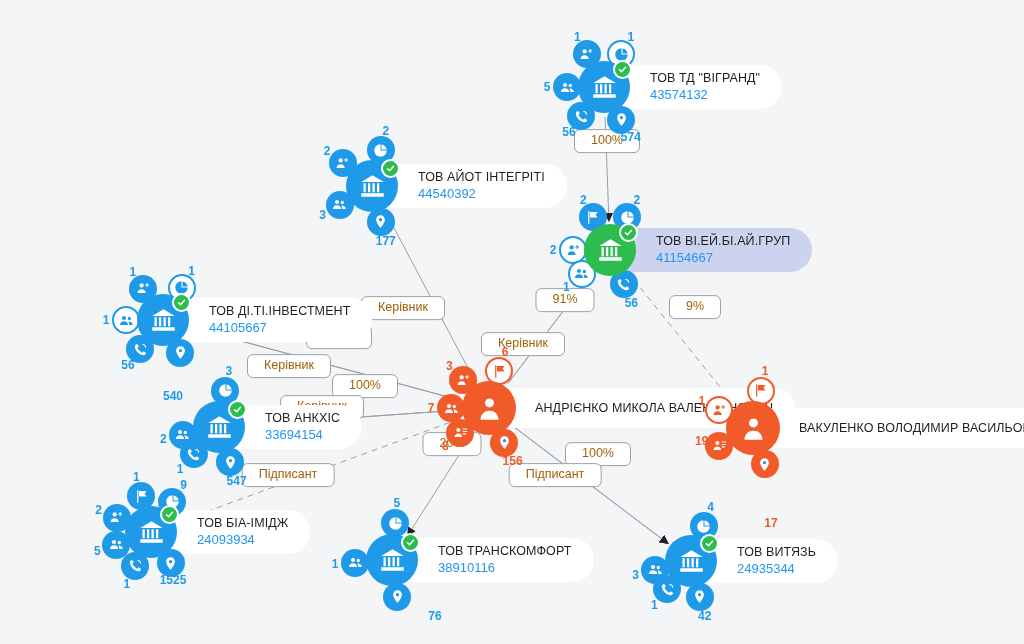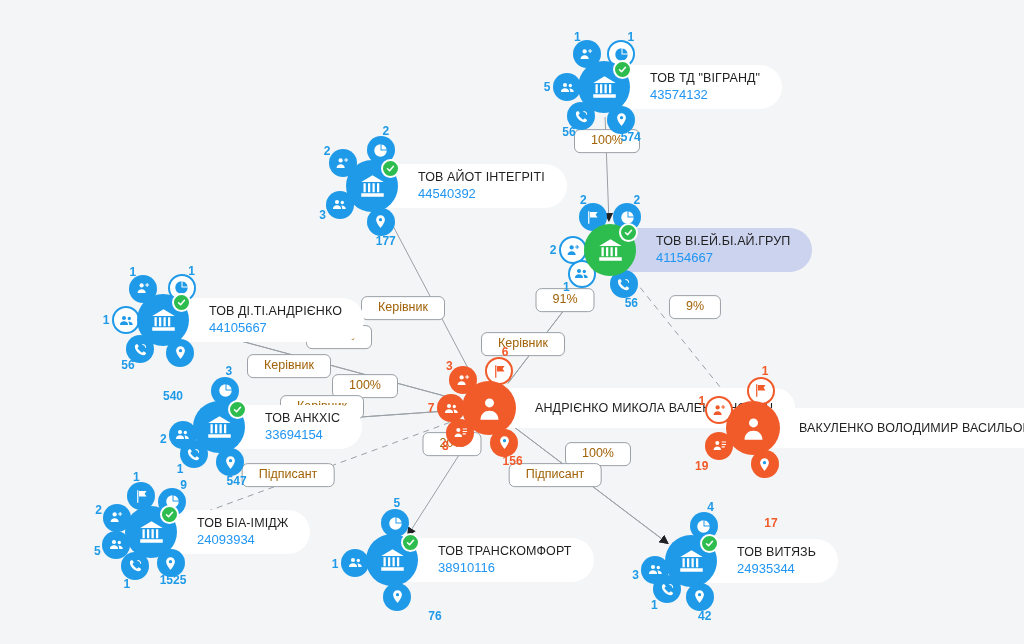--- a/index.html
+++ b/index.html
@@ -281,21 +281,21 @@
           </svg>
           <div class="verified">
             <svg viewBox="0 0 24 24" fill="none" stroke="#ffffff" stroke-width="4" stroke-linecap="round" stroke-linejoin="round">
               <path d="M4 12.5 L9.5 18 L20 6"></path>
             </svg>
           </div>
         </div>
       </div>
       <div class="node" style="left: 163px; top: 320px;">
         <div class="pill">
-          <div class="nm">ТОВ ДІ.ТІ.АНДРІЄНКО</div>
+          <div class="nm">ТОВ ДІ.ТІ.ІНВЕСТМЕНТ</div>
           <div class="code">44105667</div>
         </div>
         <div class="sat" style="left: -19.607px; top: -31.3778px;">
           <svg viewBox="0 0 24 24" fill="#ffffff" xmlns="http://www.w3.org/2000/svg">
             <circle cx="9" cy="7" r="3.4"></circle>
             <path d="M2.5 19 c0-3.8 2.9-6 6.5-6 s6.5 2.2 6.5 6 Z"></path>
             <path d="M17 3 h1.6 v2.4 H21 v1.6 h-2.4 V9.4 H17 V7 h-2.4 V5.4 H17 Z"></path>
           </svg>
         </div>
         <div class="satnum" style="left: -30.2054px; top: -48.3387px;">1</div>
@@ -598,21 +598,21 @@
           </svg>
         </div>
         <div class="satnum orange" style="left: 12.0589px; top: -56.7326px;">1</div>
         <div class="sat orange" style="left: -33.552px; top: 17.8399px;">
           <svg viewBox="0 0 24 24" fill="#ffffff" xmlns="http://www.w3.org/2000/svg">
             <circle cx="8.5" cy="8" r="3.2"></circle>
             <path d="M2.5 19 c0-3.5 2.7-5.6 6-5.6 s6 2.1 6 5.6 Z"></path>
             <path d="M15.5 5.5 h7 v1.7 h-7 Z M15.5 9.4 h7 v1.7 h-7 Z M15.5 13.3 h5 v1.7 h-5 Z"></path>
           </svg>
         </div>
-        <div class="satnum orange" style="left: -51.211px; top: 38px;">19</div>
+        <div class="satnum orange" style="left: -51.211px; top: 13px;">19</div>
         <div class="sat orange" style="left: 11.7426px; top: 36.1401px;">
           <svg viewBox="0 0 24 24" fill="#ffffff" xmlns="http://www.w3.org/2000/svg">
             <path d="M12 2 C8 2 5 5 5 9 c0 5 7 13 7 13 s7-8 7-13 c0-4-3-7-7-7 Z"></path>
             <circle cx="12" cy="9" r="2.6" fill="#1e9ae8"></circle>
           </svg>
         </div>
         <div class="satnum orange" style="left: 17.923px; top: 55.1613px; margin-top: 40px;">17</div>
         <div class="core person">
           <svg viewBox="0 0 24 24" fill="#ffffff" xmlns="http://www.w3.org/2000/svg" style="width: 27px; height: 27px;">
             <circle cx="12" cy="7" r="4"></circle>

